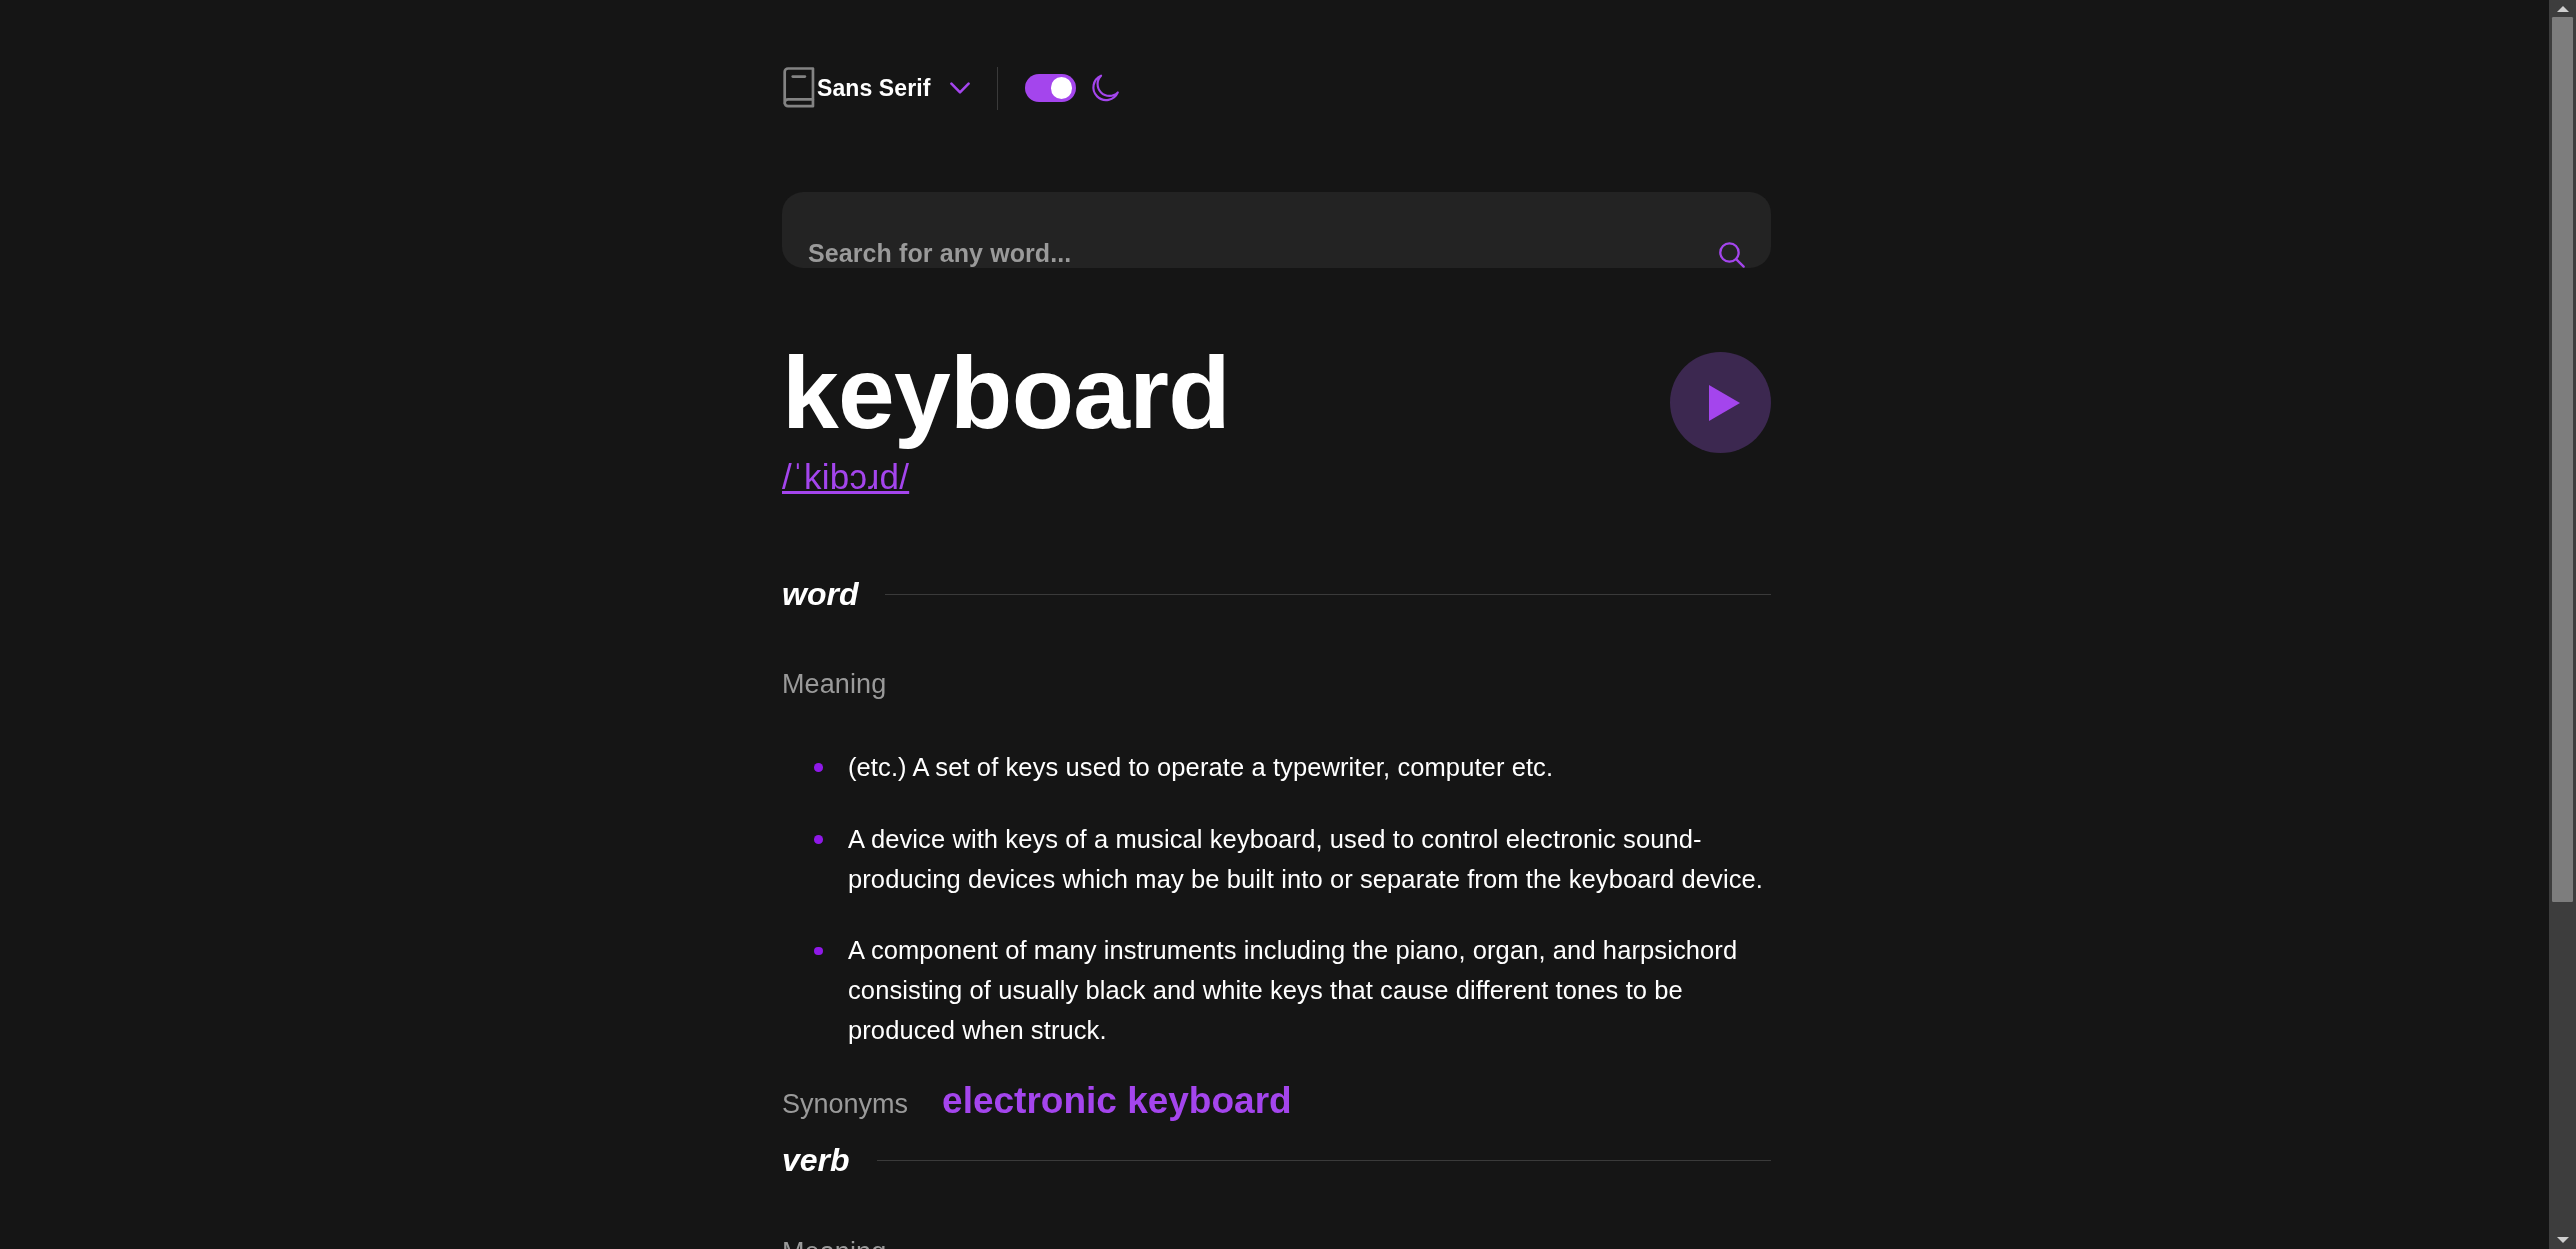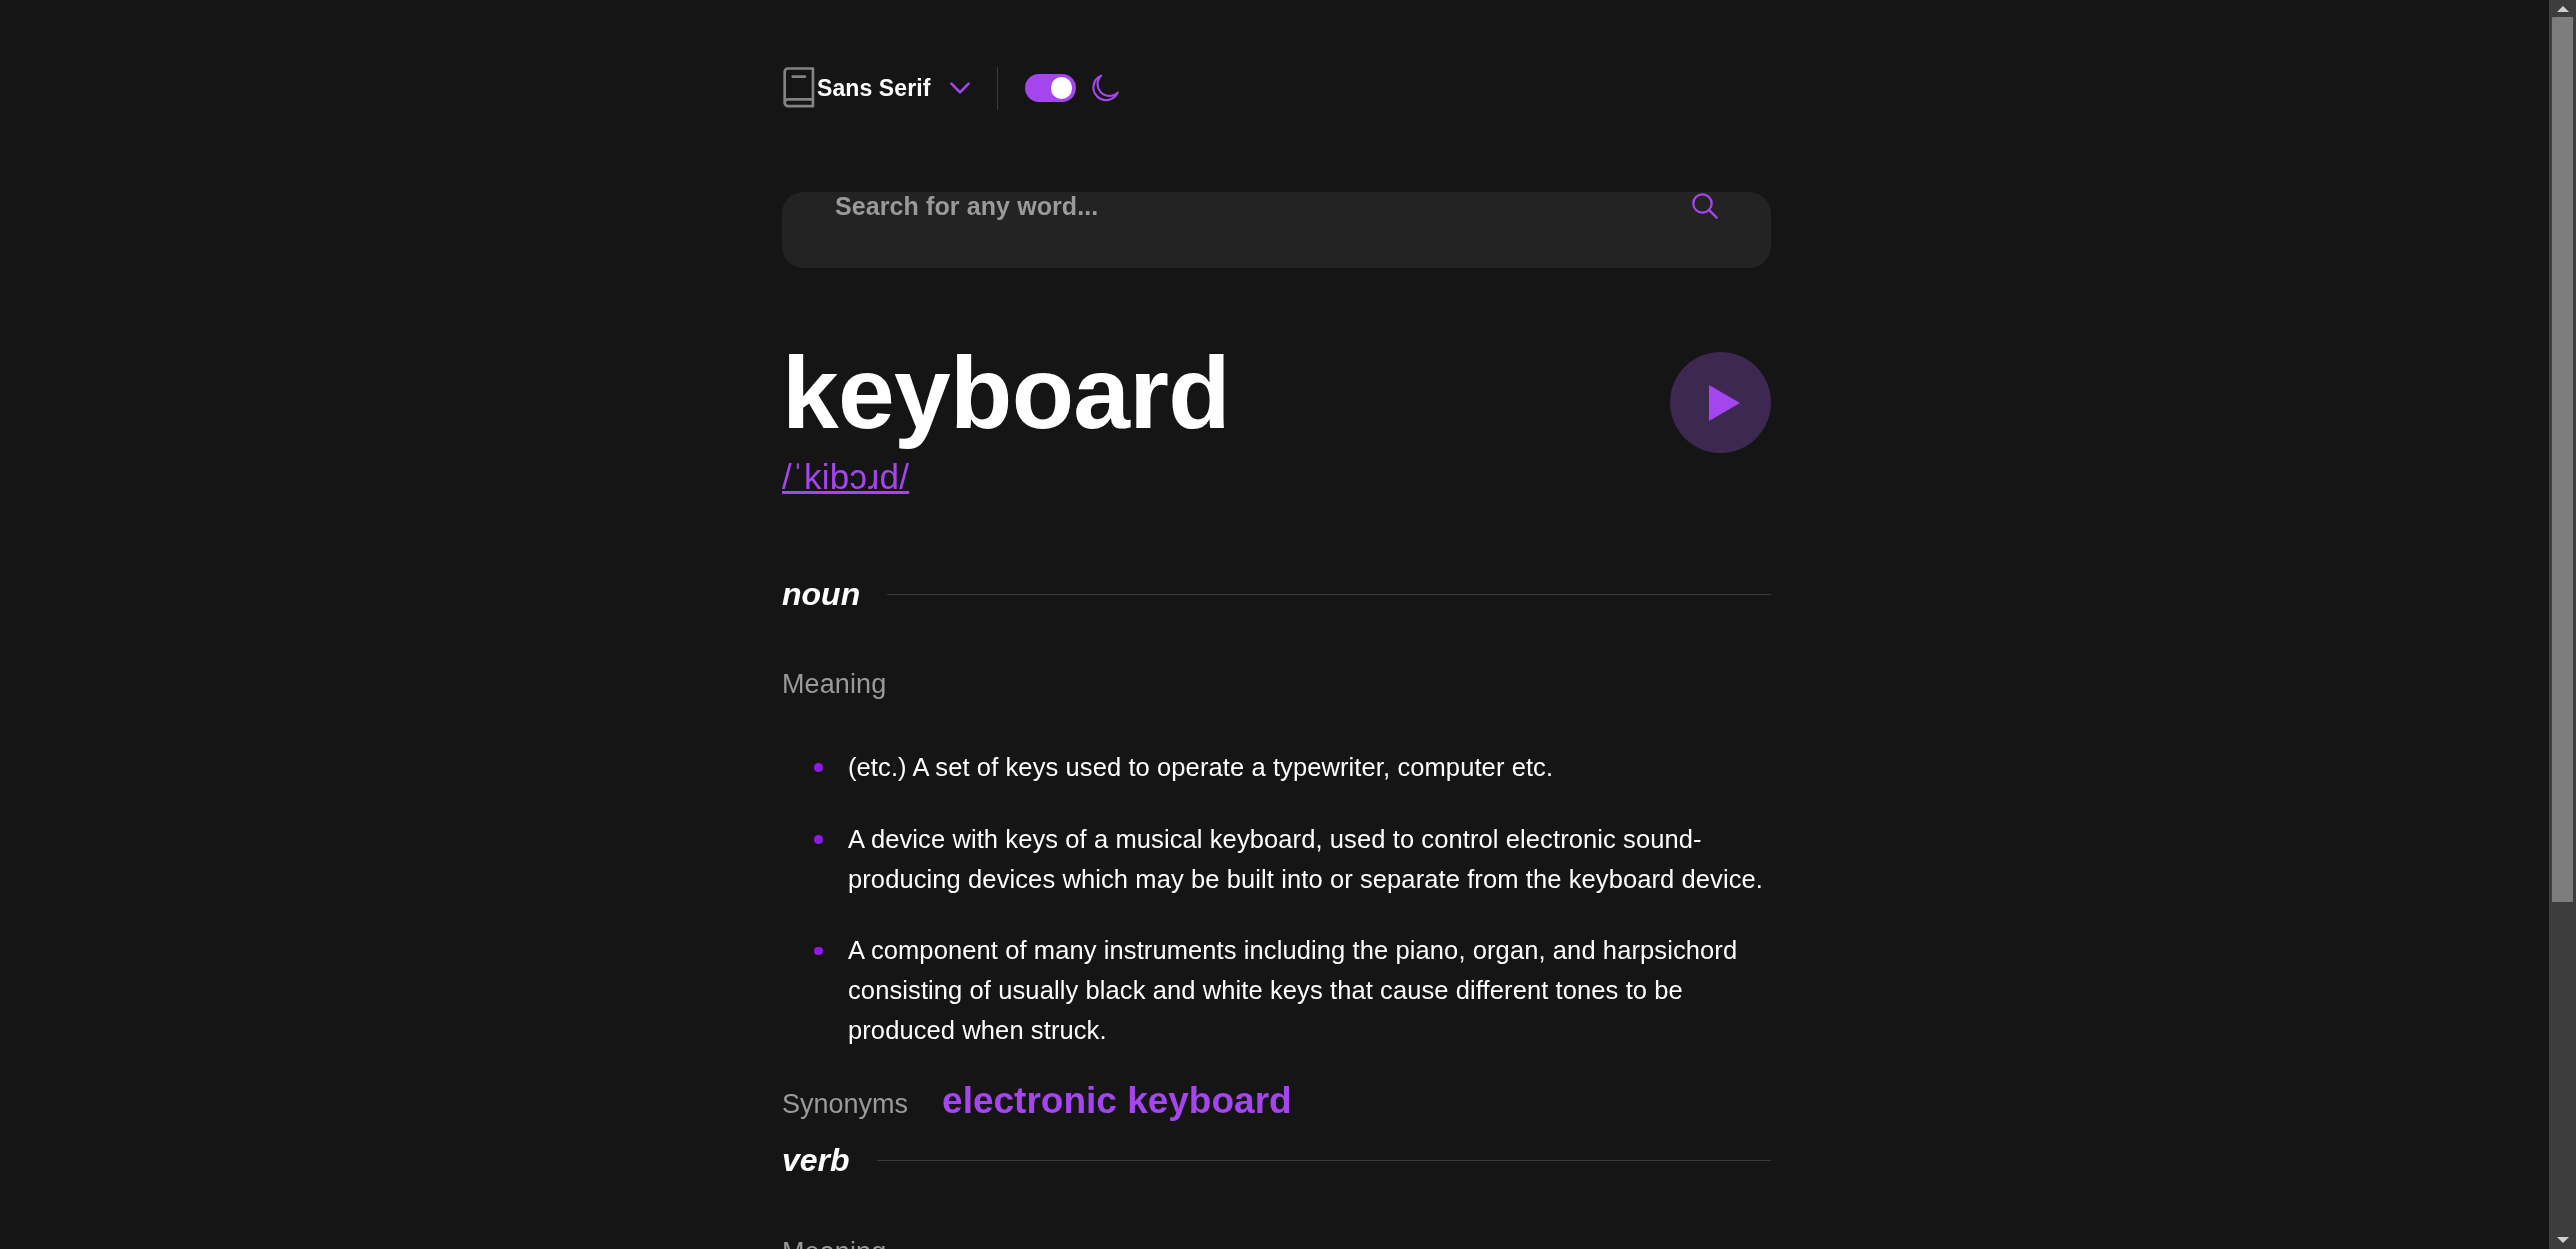--- a/index.html
+++ b/index.html
@@ -112,22 +112,22 @@
   
   .search-wrap {
     position: absolute;
     left: 0;
     top: 192px;
     width: 989px;
     height: 76px;
     background: #232323;
     border-radius: 21.5px;
     display: flex;
-    align-items: flex-start;
-    padding: 0 53px;
+    align-items: flex-end;
+    padding: 0 26px;
   }
 
   .search-input {
     flex: 1;
     background: transparent;
     border: none;
     outline: none;
     color: #ffffff;
     font-family: "Liberation Sans", sans-serif;
     font-size: 25px;
@@ -378,21 +378,21 @@
         <div class="word-phonetic">/ˈkibɔɹd/</div>
       </div>
       <button class="play-button">
         <span class="play-triangle"></span>
       </button>
     </div>
 
     <div class="section-noun">
 
       <div class="pos-header">
-        <span class="pos-name">noun</span>
+        <span class="pos-name">word</span>
         <span class="pos-rule"></span>
       </div>
 
       <div class="meaning-label noun-meaning-label">Meaning</div>
 
       <ul class="meaning-list noun-list">
         <li class="meaning-item">(etc.) A set of keys used to operate a typewriter, computer etc.</li>
         <li class="meaning-item">A device with keys of a musical keyboard, used to control electronic sound-producing devices which may be built into or separate from the keyboard device.</li>
         <li class="meaning-item">A component of many instruments including the piano, organ, and harpsichord consisting of usually black and white keys that cause different tones to be produced when struck.</li>
       </ul>

